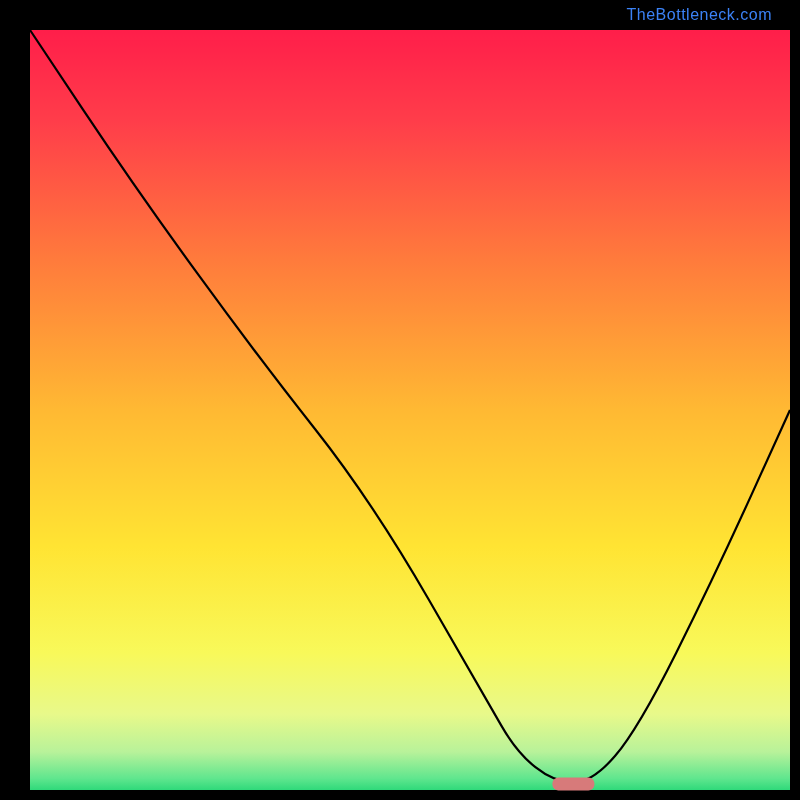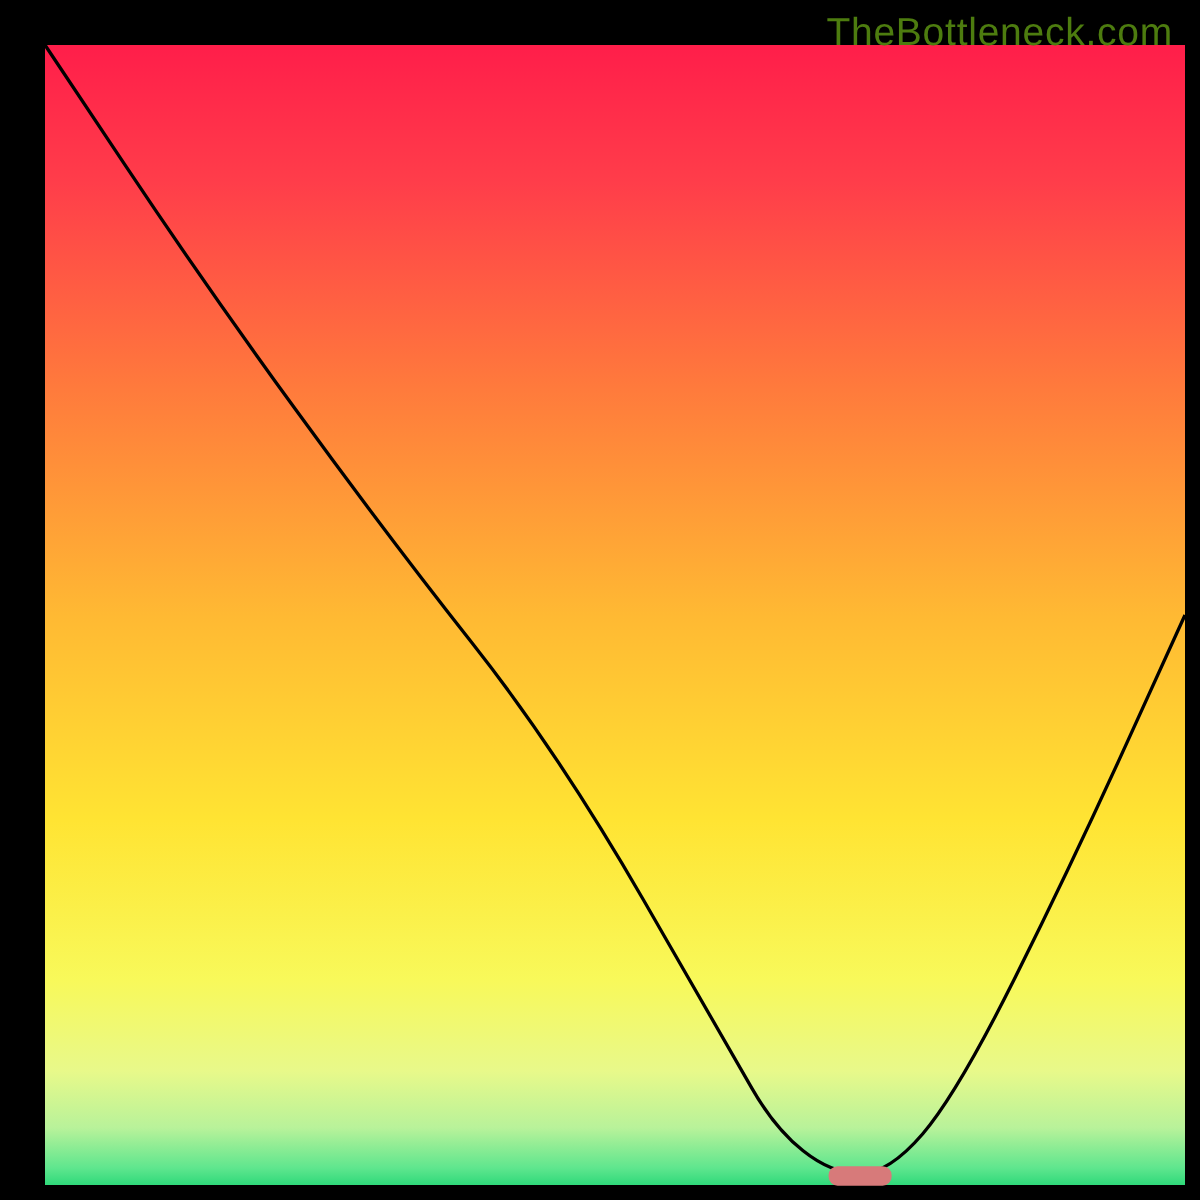--- a/index.html
+++ b/index.html
@@ -15,23 +15,23 @@
     position: absolute;
     top: 0;
     left: 0;
     width: 800px;
     height: 800px;
     box-sizing: border-box;
   }
   .watermark {
     position: absolute;
     top: 6px;
-    right: 18px;
-    color: #4d7c0f;
-    font-size: 26px;
+    right: 28px;
+    color: #3b82f6;
+    font-size: 16px;
     font-weight: 500;
     letter-spacing: 0.5px;
     z-index: 10;
   }
   svg {
     display: block;
   }
 </style>
 </head>
 <body>

